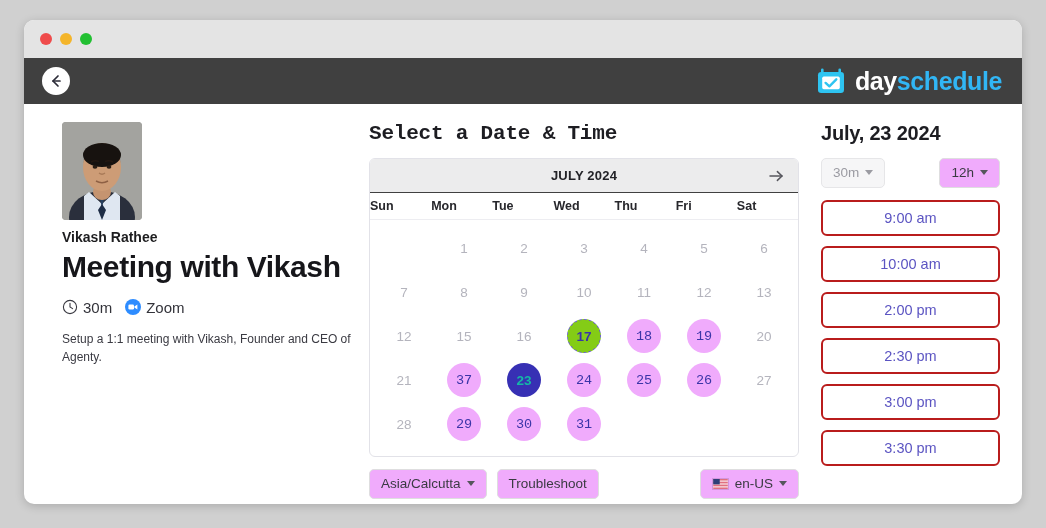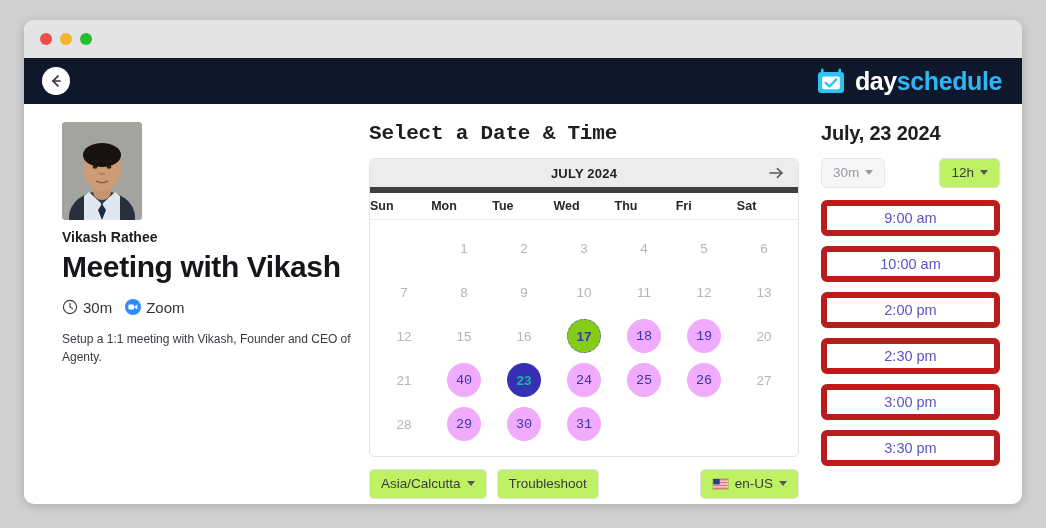--- a/index.html
+++ b/index.html
@@ -43,21 +43,21 @@
   }
   .dots { display: flex; gap: 8px; }
   .dot { width: 12px; height: 12px; border-radius: 50%; }
   .dot.red    { background: #ef4b4b; }
   .dot.yellow { background: #f4b52a; }
   .dot.green  { background: #22c032; }
 
   
   .app-header {
     height: 46px;
-    background: #0f172a;
+    background: #404040;
     display: flex;
     align-items: center;
     justify-content: space-between;
     padding: 0 20px 0 18px;
     flex: 0 0 auto;
   }
   .back-btn {
     width: 28px; height: 28px;
     border-radius: 50%;
     background: #ffffff;
@@ -149,21 +149,21 @@
     border-radius: 6px;
     overflow: hidden;
     background: #fff;
   }
   .cal-head {
     background: #ececed;
     height: 34px;
     display: flex;
     align-items: center;
     position: relative;
-    border-bottom: 6px solid #404040;
+    border-bottom: 1px solid #404040;
   }
   .cal-month {
     flex: 1;
     text-align: center;
     font-size: 13px;
     font-weight: 700;
     color: #232328;
     letter-spacing: 0.2px;
   }
   .cal-nav {
@@ -233,21 +233,21 @@
   }
   .day-cell.empty { background: transparent; }
 
   .cal-footer {
     margin-top: 12px;
     display: flex;
     align-items: center;
     gap: 10px;
   }
   .pill {
-    background: #bef264;
+    background: #f0abfc;
     border: 1px solid #dededf;
     border-radius: 5px;
     padding: 7px 11px;
     font-size: 13.5px;
     color: #3a3a42;
     font-family: inherit;
     cursor: pointer;
     display: flex;
     align-items: center;
     gap: 6px;
@@ -294,21 +294,21 @@
   .pill.disabled .caret { border-top-color: #9b9ba2; }
 
   .slot-list {
     margin-top: 12px;
     display: flex;
     flex-direction: column;
     gap: 10px;
   }
   .slot {
     height: 36px;
-    border: 6px solid #b91c1c;
+    border: 2px solid #b91c1c;
     border-radius: 6px;
     background: #ffffff;
     color: #5b54c2;
     font-size: 14.5px;
     font-family: inherit;
     display: flex;
     align-items: center;
     justify-content: center;
     cursor: pointer;
   }
@@ -481,21 +481,21 @@
             <div class="day">
               <button class="day-cell avail">19</button>
             </div>
             <div class="day">
               <button class="day-cell disabled">20</button>
             </div>
             <div class="day">
               <button class="day-cell disabled">21</button>
             </div>
             <div class="day">
-              <button class="day-cell avail">40</button>
+              <button class="day-cell avail">37</button>
             </div>
             <div class="day">
               <button class="day-cell selected">23</button>
             </div>
             <div class="day">
               <button class="day-cell avail">24</button>
             </div>
             <div class="day">
               <button class="day-cell avail">25</button>
             </div>

